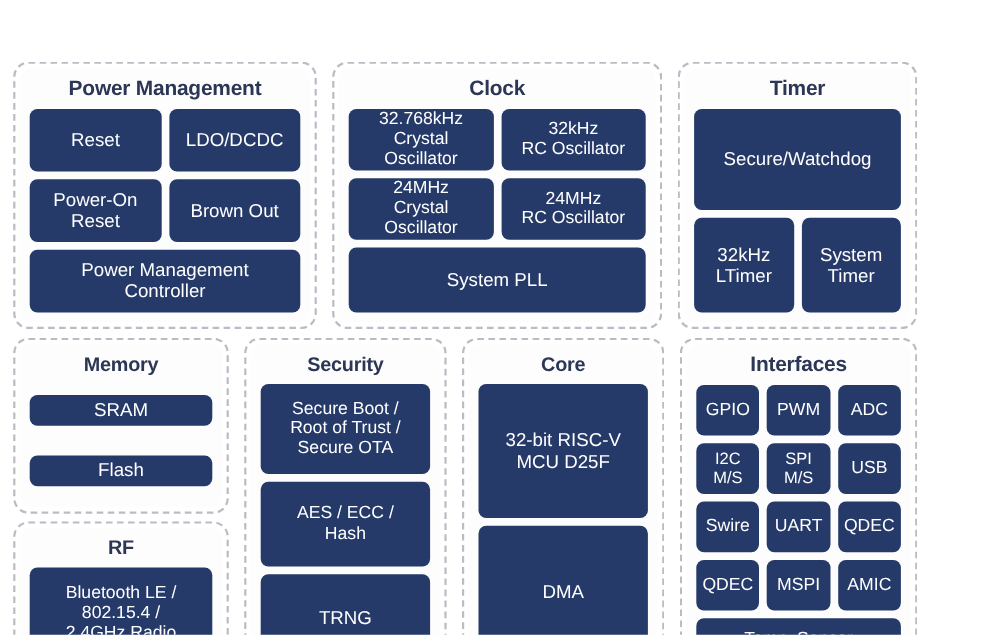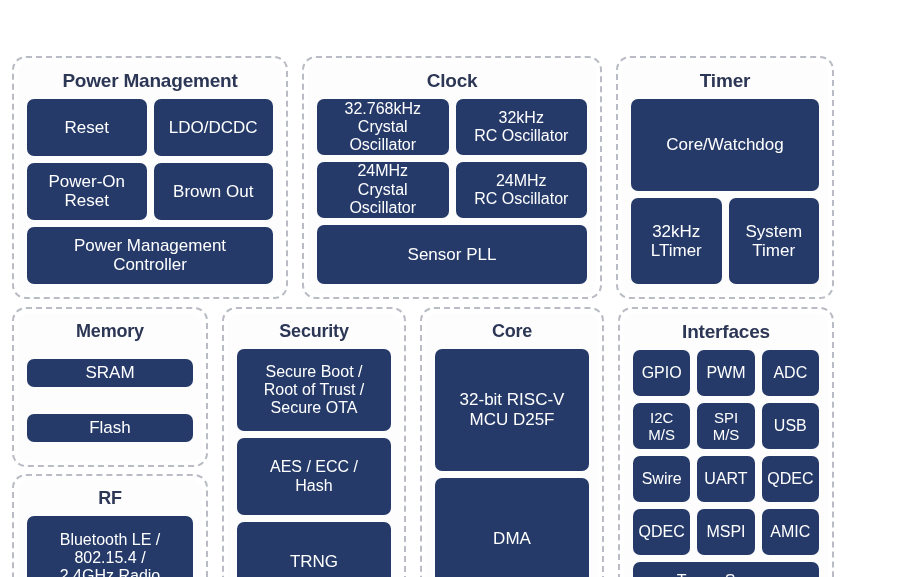--- a/index.html
+++ b/index.html
@@ -189,32 +189,32 @@
 RC Oscillator</div>
           </div>
           <div class="hrow ck-r2">
             <div class="blk f16">24MHz
 Crystal
 Oscillator</div>
             <div class="blk f16">24MHz
 RC Oscillator</div>
           </div>
           <div class="hrow ck-r3">
-            <div class="blk f17">Sensor PLL</div>
+            <div class="blk f17">System PLL</div>
           </div>
         </div>
       </div>
     </div>
 
     <div class="group g-timer">
       <div class="panel">
         <div class="group-title">Timer</div>
         <div class="body">
           <div class="hrow tm-r1">
-            <div class="blk f17">Core/Watchdog</div>
+            <div class="blk f17">Secure/Watchdog</div>
           </div>
           <div class="hrow tm-r2">
             <div class="blk f17">32kHz
 LTimer</div>
             <div class="blk f17">System
 Timer</div>
           </div>
         </div>
       </div>
     </div>

